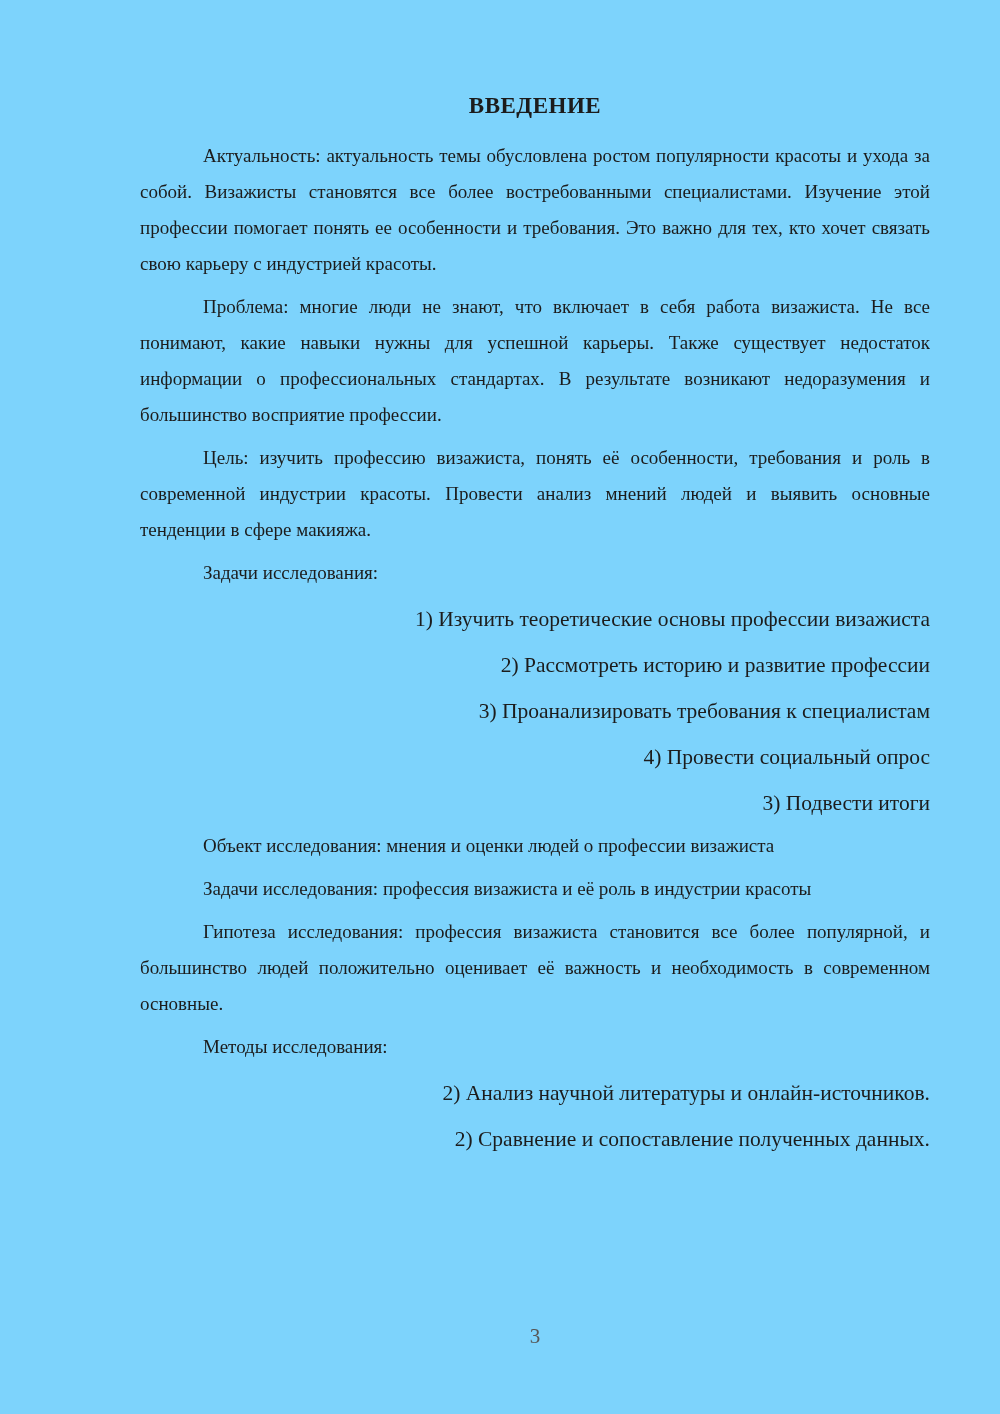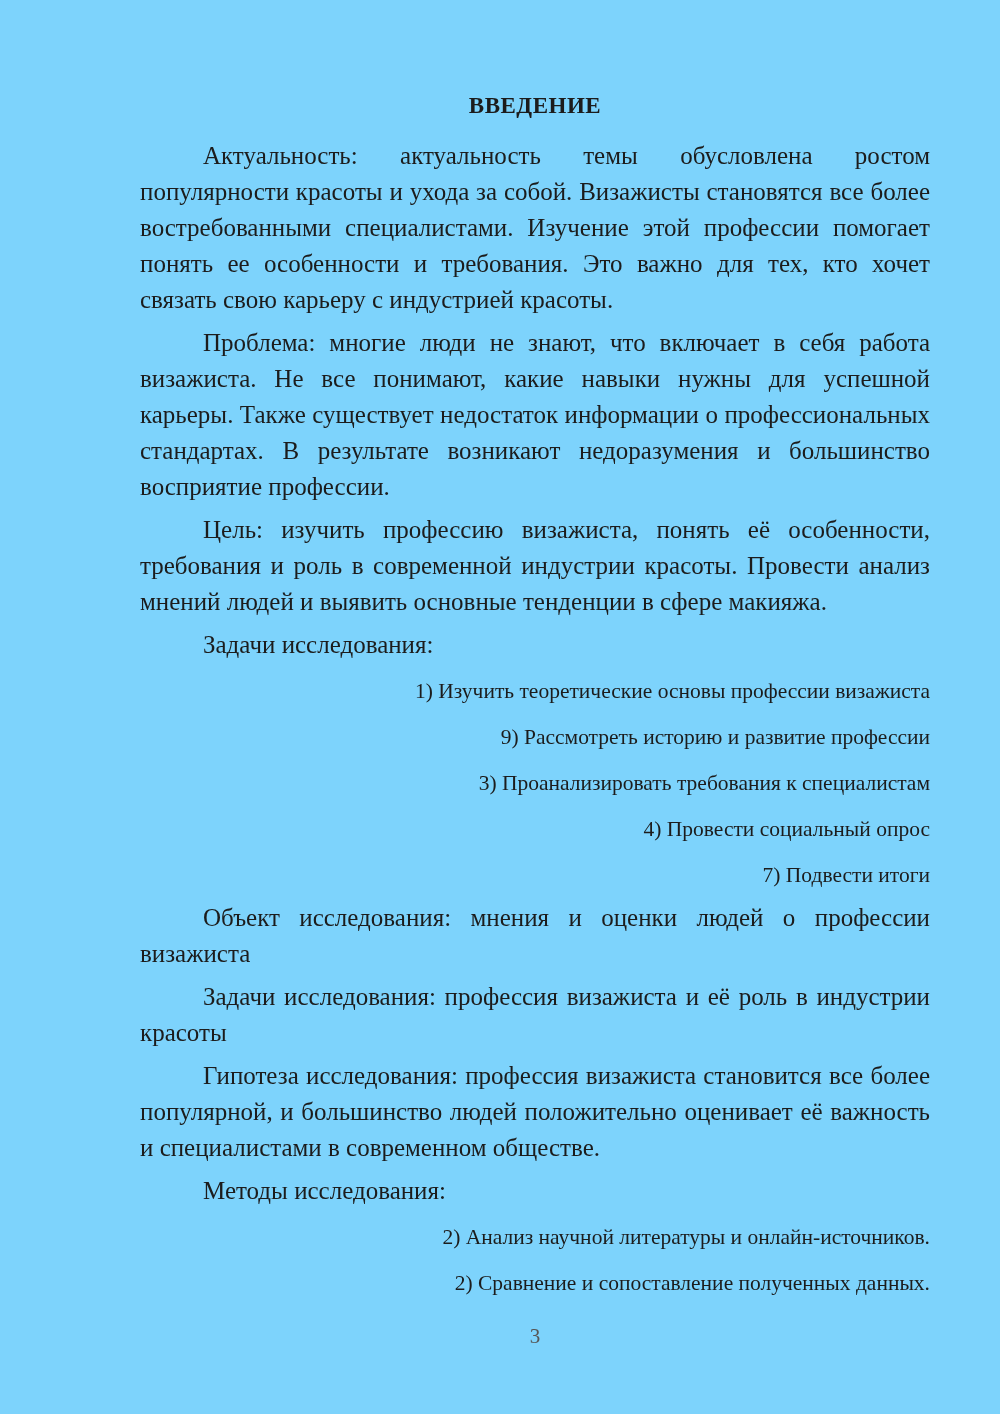--- a/index.html
+++ b/index.html
@@ -21,21 +21,21 @@
   .doc-title {
     margin: 0 0 14px 0;
     font-size: 23px;
     line-height: 36px;
     font-weight: bold;
     text-align: center;
     letter-spacing: 0.5px;
   }
   .para {
     margin: 7px 0 0 0;
-    font-size: 25px;
+    font-size: 19px;
     line-height: 36px;
     text-align: justify;
     text-align-last: left;
     text-indent: 63px;
   }
   .list-item {
     margin: 10px 0 0 30px;
     font-size: 21.5px;
     line-height: 36px;
     text-align: right;
@@ -60,30 +60,30 @@
 
     <p class="para">Актуальность: актуальность темы обусловлена ростом популярности красоты и ухода за собой. Визажисты становятся все более востребованными специалистами. Изучение этой профессии помогает понять ее особенности и требования. Это важно для тех, кто хочет связать свою карьеру с индустрией красоты.</p>
 
     <p class="para">Проблема: многие люди не знают, что включает в себя работа визажиста. Не все понимают, какие навыки нужны для успешной карьеры. Также существует недостаток информации о профессиональных стандартах. В результате возникают недоразумения и большинство восприятие профессии.</p>
 
     <p class="para">Цель: изучить профессию визажиста, понять её особенности, требования и роль в современной индустрии красоты. Провести анализ мнений людей и выявить основные тенденции в сфере макияжа.</p>
 
     <p class="para">Задачи исследования:</p>
 
     <p class="list-item">1) Изучить теоретические основы профессии визажиста</p>
-    <p class="list-item">9) Рассмотреть историю и развитие профессии</p>
+    <p class="list-item">2) Рассмотреть историю и развитие профессии</p>
     <p class="list-item">3) Проанализировать требования к специалистам</p>
     <p class="list-item">4) Провести социальный опрос</p>
-    <p class="list-item">7) Подвести итоги</p>
+    <p class="list-item">3) Подвести итоги</p>
 
     <p class="para">Объект исследования: мнения и оценки людей о профессии визажиста</p>
 
     <p class="para">Задачи исследования: профессия визажиста и её роль в индустрии красоты</p>
 
-    <p class="para">Гипотеза исследования: профессия визажиста становится все более популярной, и большинство людей положительно оценивает её важность и специалистами в современном обществе.</p>
+    <p class="para">Гипотеза исследования: профессия визажиста становится все более популярной, и большинство людей положительно оценивает её важность и необходимость в современном основные.</p>
 
     <p class="para">Методы исследования:</p>
 
     <p class="list-item">2) Анализ научной литературы и онлайн-источников.</p>
     <p class="list-item">2) Сравнение и сопоставление полученных данных.</p>
 
   </div>
 
   <div class="page-number">3</div>
 </div>

